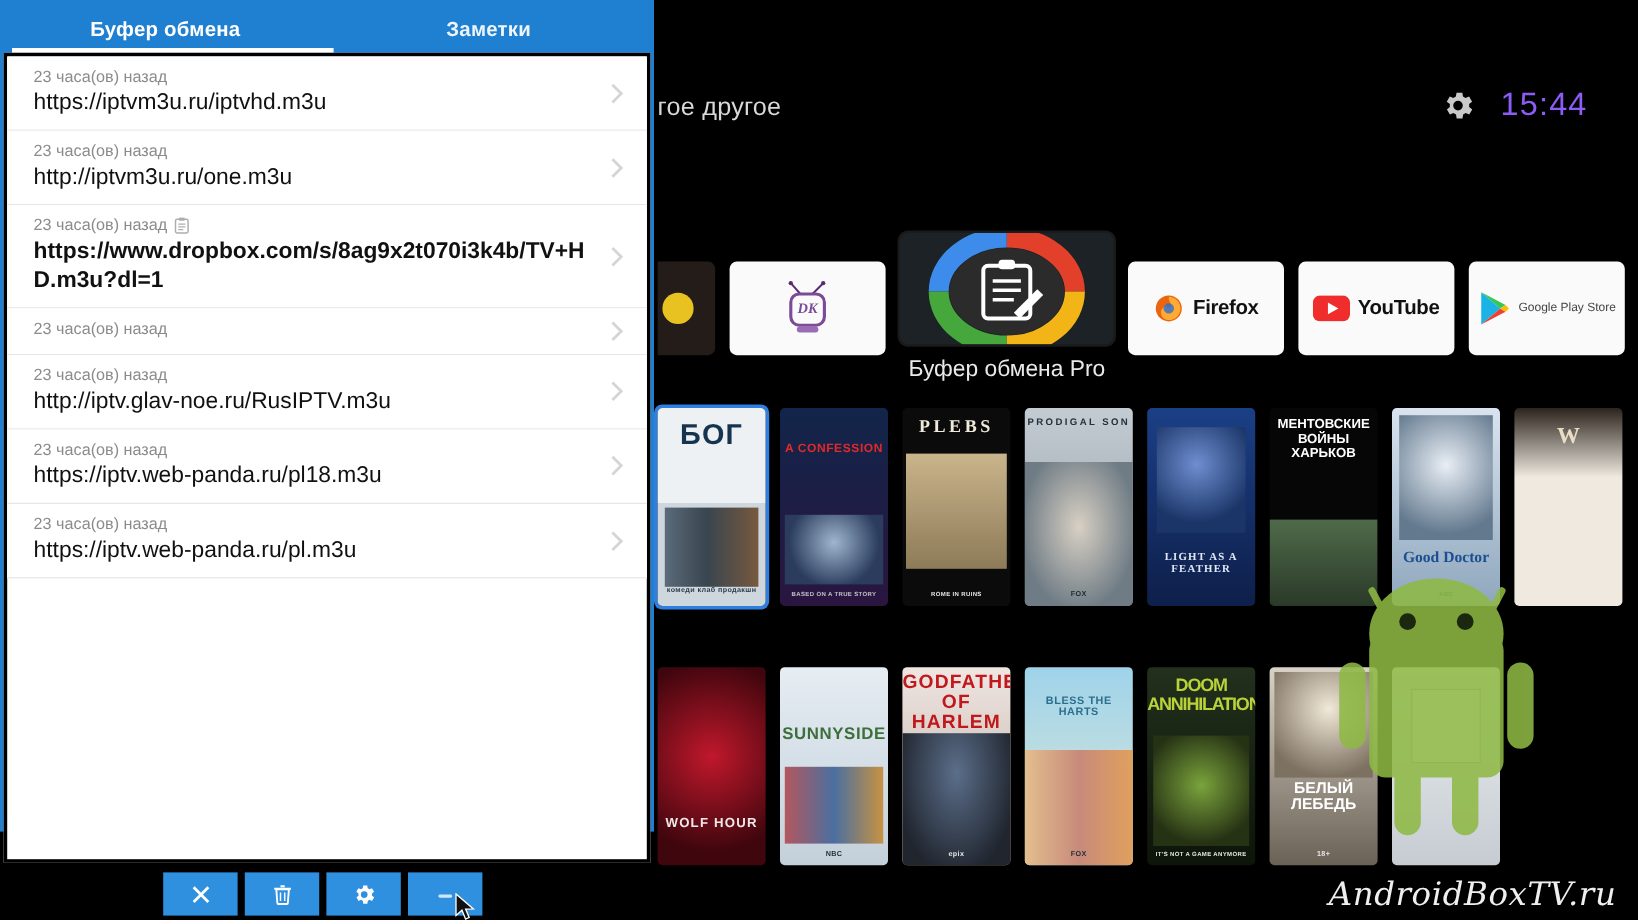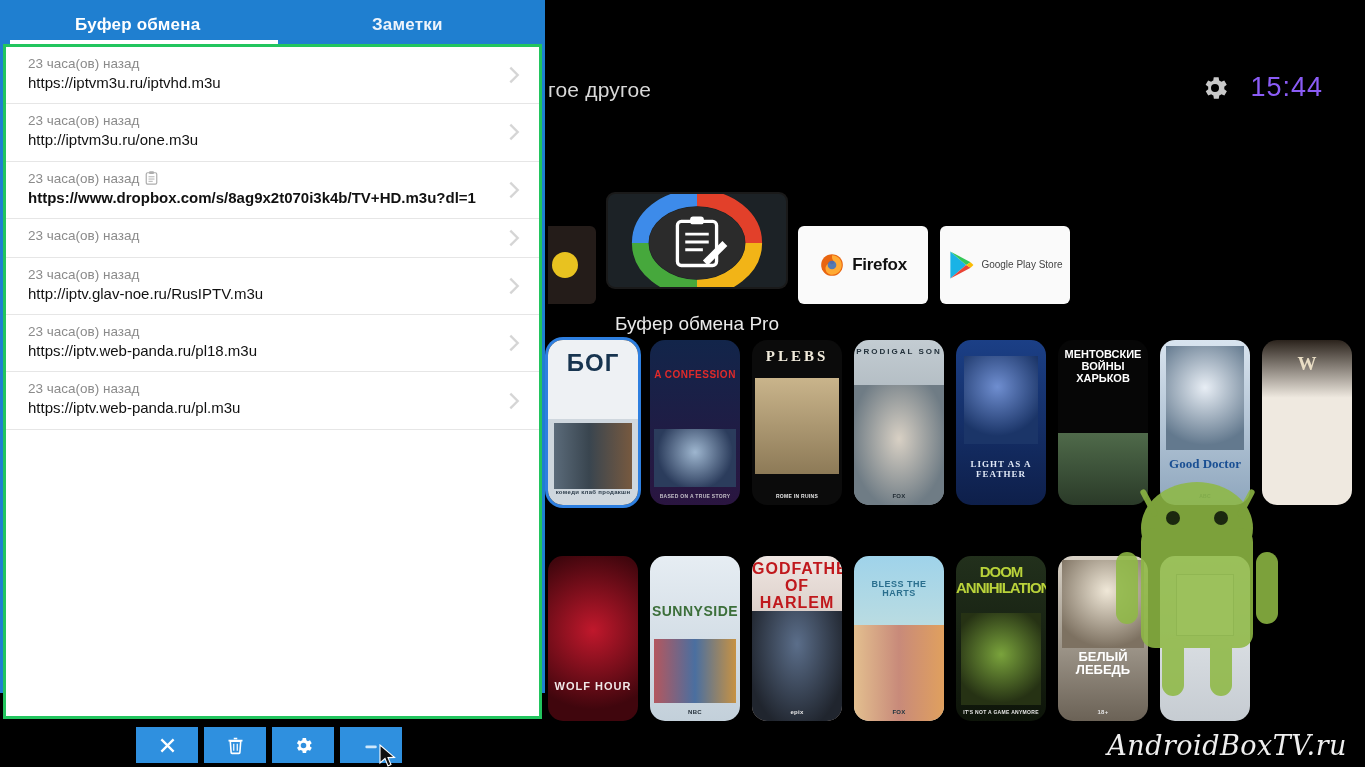--- a/index.html
+++ b/index.html
@@ -18,31 +18,31 @@
   #tv-header .clock{color:#8b5cf6;font-size:27px;letter-spacing:1px;}
 
   
   #app-row{position:absolute;left:548px;top:194px;display:flex;align-items:center;gap:12px;}
   .app-tile{width:130px;height:78px;border-radius:6px;background:#fafafa;
       display:flex;align-items:center;justify-content:center;overflow:hidden;
       box-shadow:0 1px 3px rgba(0,0,0,.6);flex:none;}
   .app-tile.dark{background:#241c19;}
   .app-tile.partial-l{width:48px;border-radius:0 6px 6px 0;}
   .app-sel-wrap{position:relative;flex:none;width:178px;display:flex;
-      flex-direction:column;align-items:center;gap:16px;}
+      flex-direction:column;align-items:center;}
   .app-sel{width:178px;height:93px;border-radius:7px;background:#1c2226;
       display:flex;align-items:center;justify-content:center;position:relative;overflow:hidden;
       box-shadow:0 0 0 2px rgba(255,255,255,.10);}
   .app-sel-label{margin-top:10px;color:#e9e9e9;font-size:19px;white-space:nowrap;}
   .tile-text{font-size:17px;font-weight:bold;color:#111;letter-spacing:-.3px;}
   .gp-text{font-size:10px;color:#444;line-height:1.15;}
 
   
   .poster-row{position:absolute;left:548px;display:flex;gap:12px;}
-  .poster{width:90px;height:165px;border-radius:15px;overflow:hidden;position:relative;
+  .poster{width:90px;height:165px;border-radius:4px;overflow:hidden;position:relative;
       flex:none;background:#111;box-shadow:0 1px 4px rgba(0,0,0,.8);}
   .poster.sel{box-shadow:0 0 0 3px #2e7fe0;}
   .poster .ptitle{position:absolute;left:0;right:0;text-align:center;
       font-weight:bold;color:#fff;line-height:1.05;}
   .poster .pbot{position:absolute;left:0;right:0;bottom:6px;text-align:center;
       font-size:7px;color:#e6e6e6;font-weight:bold;letter-spacing:.3px;}
 
   
   #mascot{position:absolute;left:1110px;top:470px;width:175px;height:230px;
       opacity:.95;pointer-events:none;}
@@ -56,27 +56,27 @@
   #clip-panel{position:absolute;left:0;top:0;width:545px;height:693px;
       background:#1f7fd0;box-sizing:border-box;padding:0 3px 3px 3px;}
   #tabbar{height:44px;display:flex;align-items:flex-end;background:#1f7fd0;
       position:relative;}
   .tab{flex:1;text-align:center;padding-bottom:9px;color:#ffffff;font-weight:bold;
       font-size:17px;letter-spacing:.2px;}
   .tab.inactive{color:#eef4fb;}
   #tab-underline{position:absolute;left:7px;bottom:0;width:268px;height:4px;background:#ffffff;}
 
   #list-frame{position:absolute;left:3px;top:44px;width:539px;height:675px;
-      border:3px solid #22c55e;box-sizing:border-box;background:#ffffff;overflow:hidden;}
+      border:3px solid #000000;box-sizing:border-box;background:#ffffff;overflow:hidden;}
   #list{background:#fff;}
   .clip-item{position:relative;border-bottom:1px solid #e6e6e6;
       padding:9px 46px 11px 22px;background:#fff;}
   .clip-time{color:#8b8b8b;font-size:13.5px;margin-bottom:3px;display:flex;
       align-items:center;gap:6px;}
-  .clip-url{color:#111;font-size:15px;line-height:1.22;word-break:break-all;}
+  .clip-url{color:#111;font-size:19px;line-height:1.22;word-break:break-all;}
   .clip-item.bold .clip-url{font-weight:bold;}
   .expand{position:absolute;right:14px;top:50%;transform:translateY(-50%);
       width:22px;height:22px;opacity:.35;}
   .clip-clip-icon{width:13px;height:14px;display:inline-block;opacity:.55;}
 
   
   #clip-toolbar{position:absolute;left:136px;top:727px;display:flex;gap:6px;}
   .tb-btn{width:62px;height:36px;background:#2f90df;display:flex;
       align-items:center;justify-content:center;}
   .tb-btn svg{width:21px;height:21px;}
@@ -98,20 +98,31 @@
       </span>
       <span class="clock">15:44</span>
     </div>
   </div>
 
   <div id="app-row">
     <div class="app-tile dark partial-l">
       <div style="width:26px;height:26px;border-radius:50%;background:#e8c220;margin-left:-14px;"></div>
     </div>
 
+    <div class="app-tile">
+      <svg width="54" height="50" viewBox="0 0 54 50">
+        <line x1="21" y1="13" x2="13" y2="4" stroke="#5b2a73" stroke-width="1.6"></line>
+        <line x1="31" y1="13" x2="40" y2="4" stroke="#5b2a73" stroke-width="1.6"></line>
+        <circle cx="13" cy="4" r="1.8" fill="#5b2a73"></circle>
+        <circle cx="40" cy="4" r="1.8" fill="#5b2a73"></circle>
+        <rect x="13" y="13" width="28" height="26" rx="7" fill="none" stroke="#7b4b97" stroke-width="2.6"></rect>
+        <text x="27" y="29" font-size="12" font-style="italic" font-weight="bold" fill="#7b4b97" text-anchor="middle" font-family="'Liberation Serif',serif">DK</text>
+        <rect x="18" y="40" width="18" height="5" rx="2.5" fill="#9a6cb3"></rect>
+      </svg>
+    </div>
 
     <div class="app-sel-wrap">
       <div class="app-sel">
         <svg viewBox="0 0 180 95" width="178" height="93">
           <defs>
               <clipPath id="ringclip">
                 <rect x="0" y="0" width="180" height="95"></rect>
               </clipPath>
             </defs>
           <g clip-path="url(#ringclip)">
@@ -136,20 +147,27 @@
 
     <div class="app-tile">
       <svg width="26" height="26" viewBox="0 0 24 24" style="margin-right:7px">
         <circle cx="12" cy="12" r="10" fill="#e9650f"></circle>
         <path d="M12 3c5 0 9 4 9 9s-4 9-9 9c-3 0-6-2-6-6 0-3 3-4 4-6 0 3 3 3 4 1 0-2-2-3-2-5 0-1 0-2 0-2z" fill="#ffaa33"></path>
         <circle cx="12" cy="12" r="4" fill="#2c6fd1" opacity=".8"></circle>
       </svg>
       <span class="tile-text">Firefox</span>
     </div>
 
+    <div class="app-tile">
+      <svg width="31" height="22" viewBox="0 0 32 22" style="margin-right:6px">
+        <rect x="0" y="0" width="32" height="22" rx="6" fill="#ef2d2d"></rect>
+        <path d="M13 6 L22 11 L13 16 Z" fill="#fff"></path>
+      </svg>
+      <span class="tile-text">YouTube</span>
+    </div>
 
     <div class="app-tile">
       <svg width="27" height="30" viewBox="0 0 24 26" style="margin-right:7px">
         <path d="M3 1 L17 13 L3 25 Z" fill="#19b3e6"></path>
         <path d="M3 1 L17 13 L21 10.5 Z" fill="#34c759"></path>
         <path d="M3 25 L17 13 L21 15.5 Z" fill="#ea4335"></path>
         <path d="M17 13 L21 10.5 L23.5 13 L21 15.5 Z" fill="#fbbc04"></path>
       </svg>
       <span class="gp-text">Google Play Store</span>
     </div>

